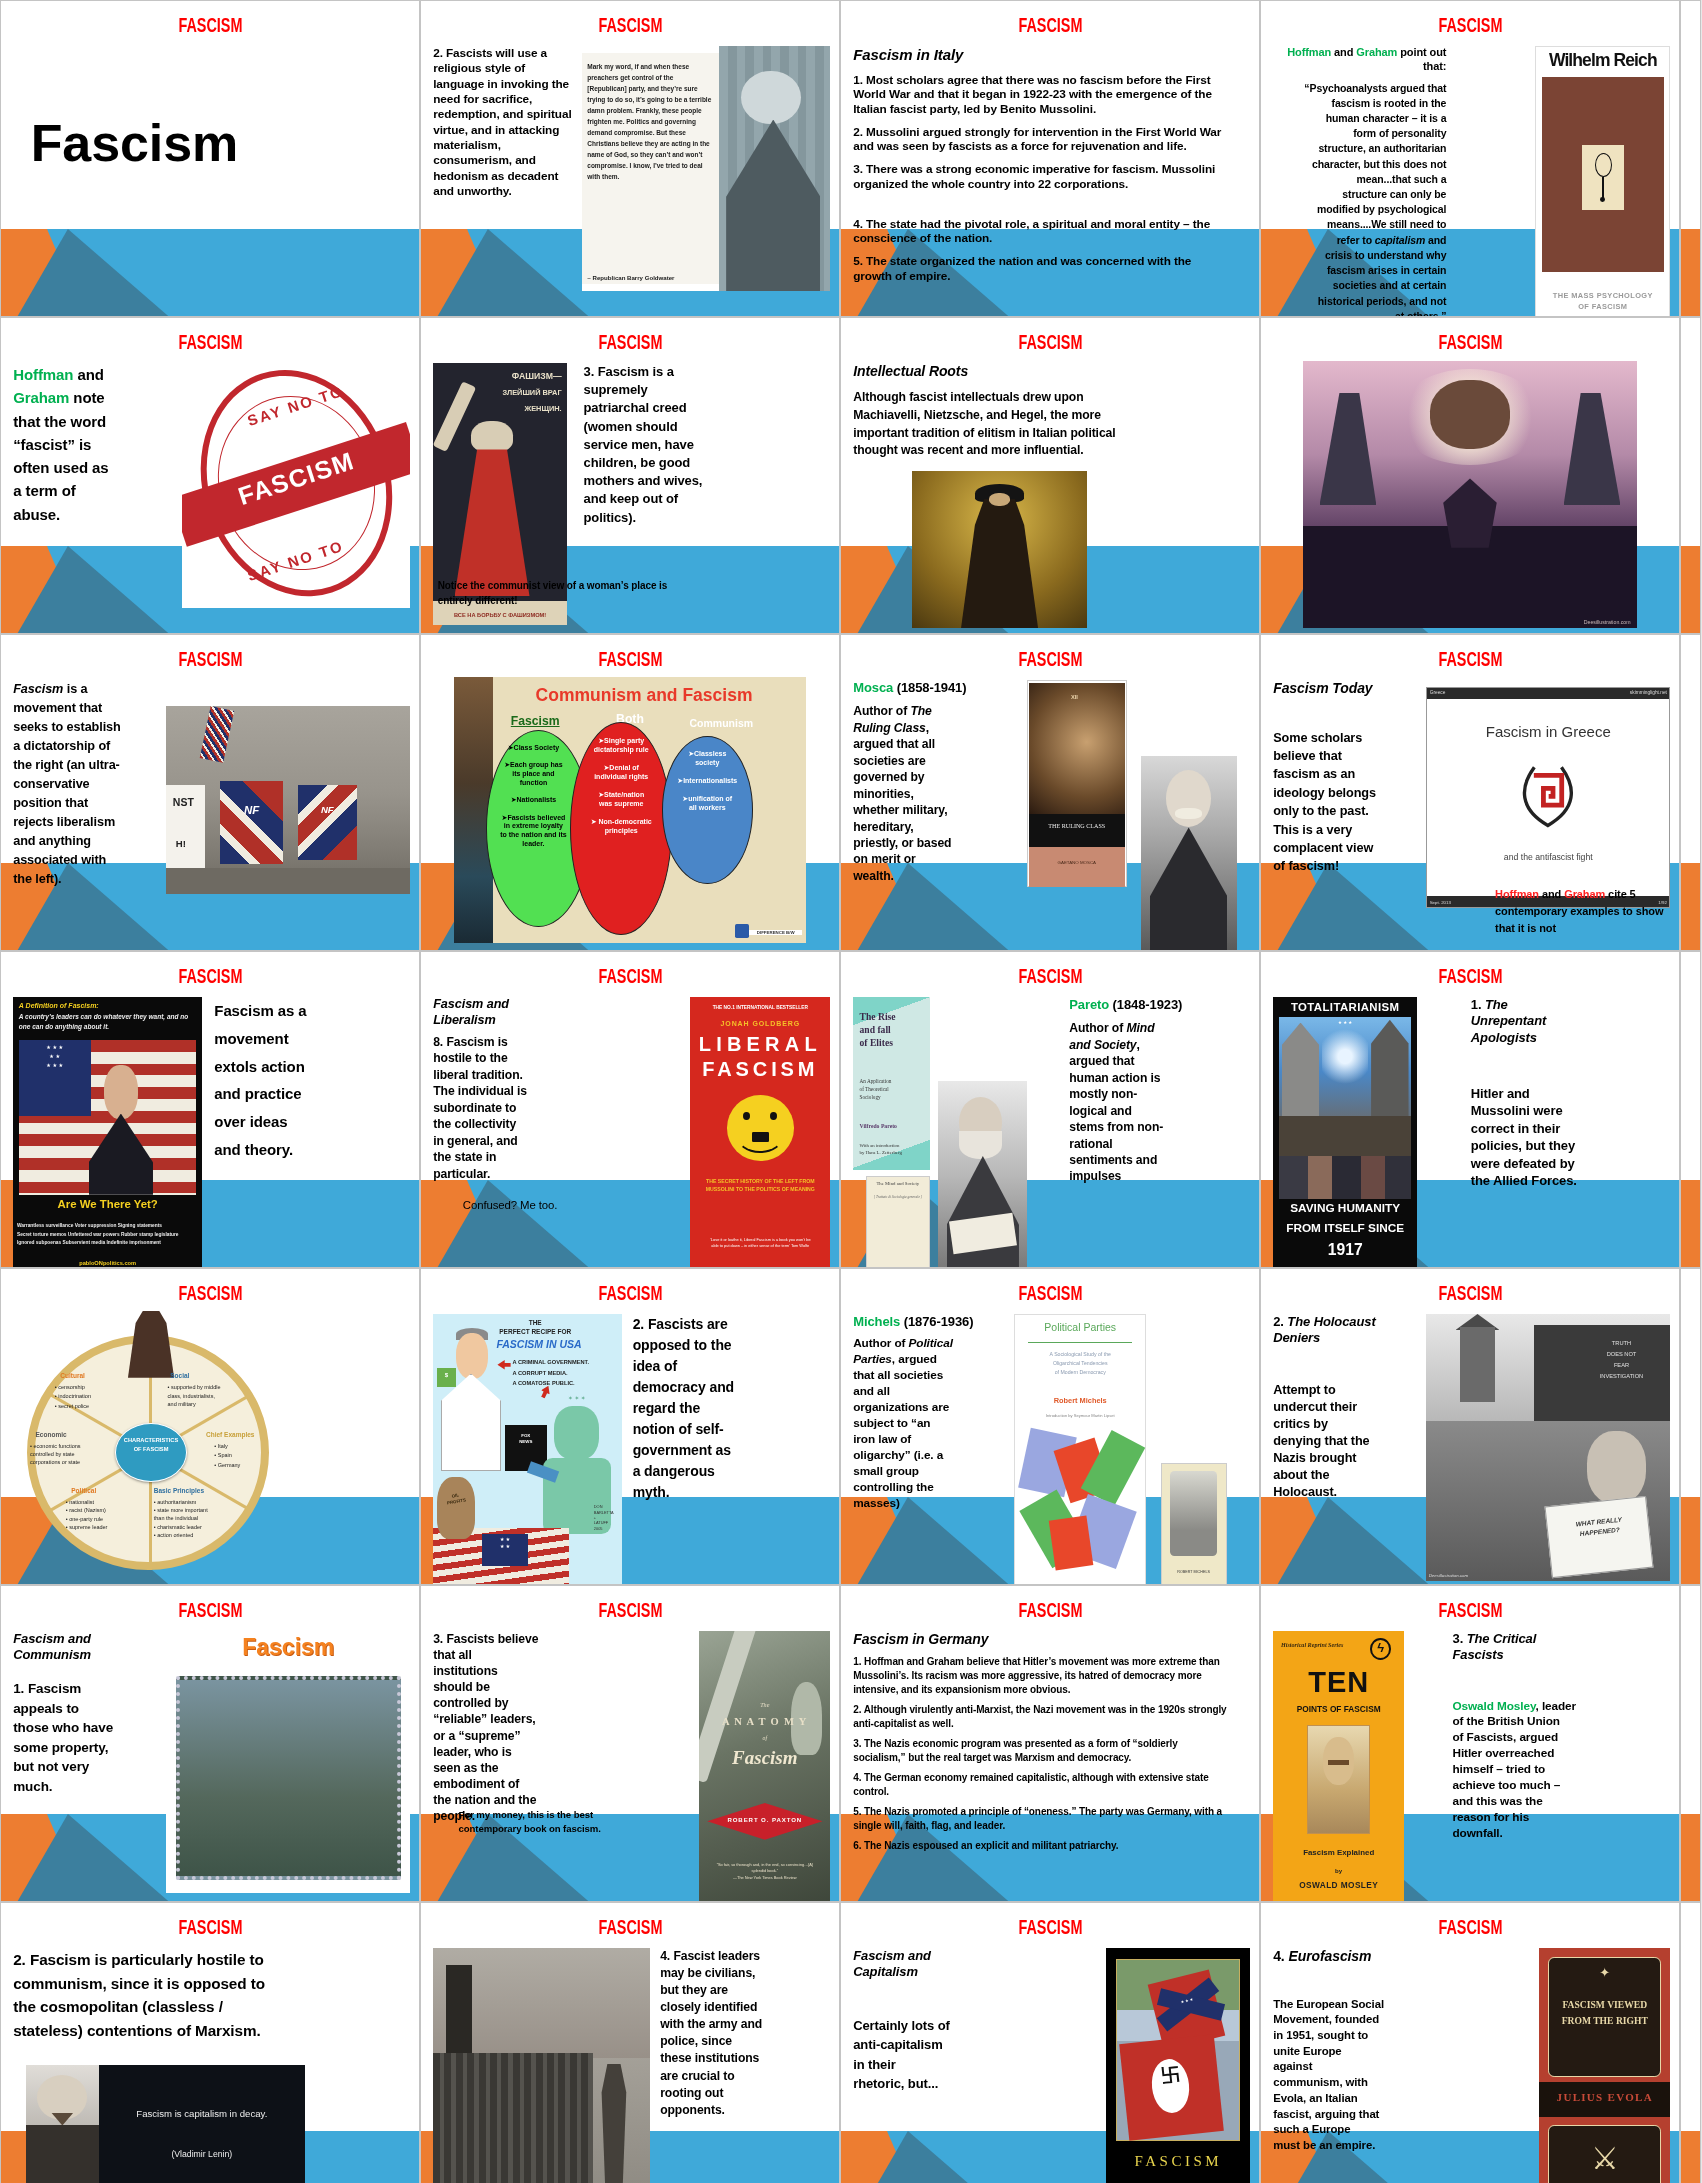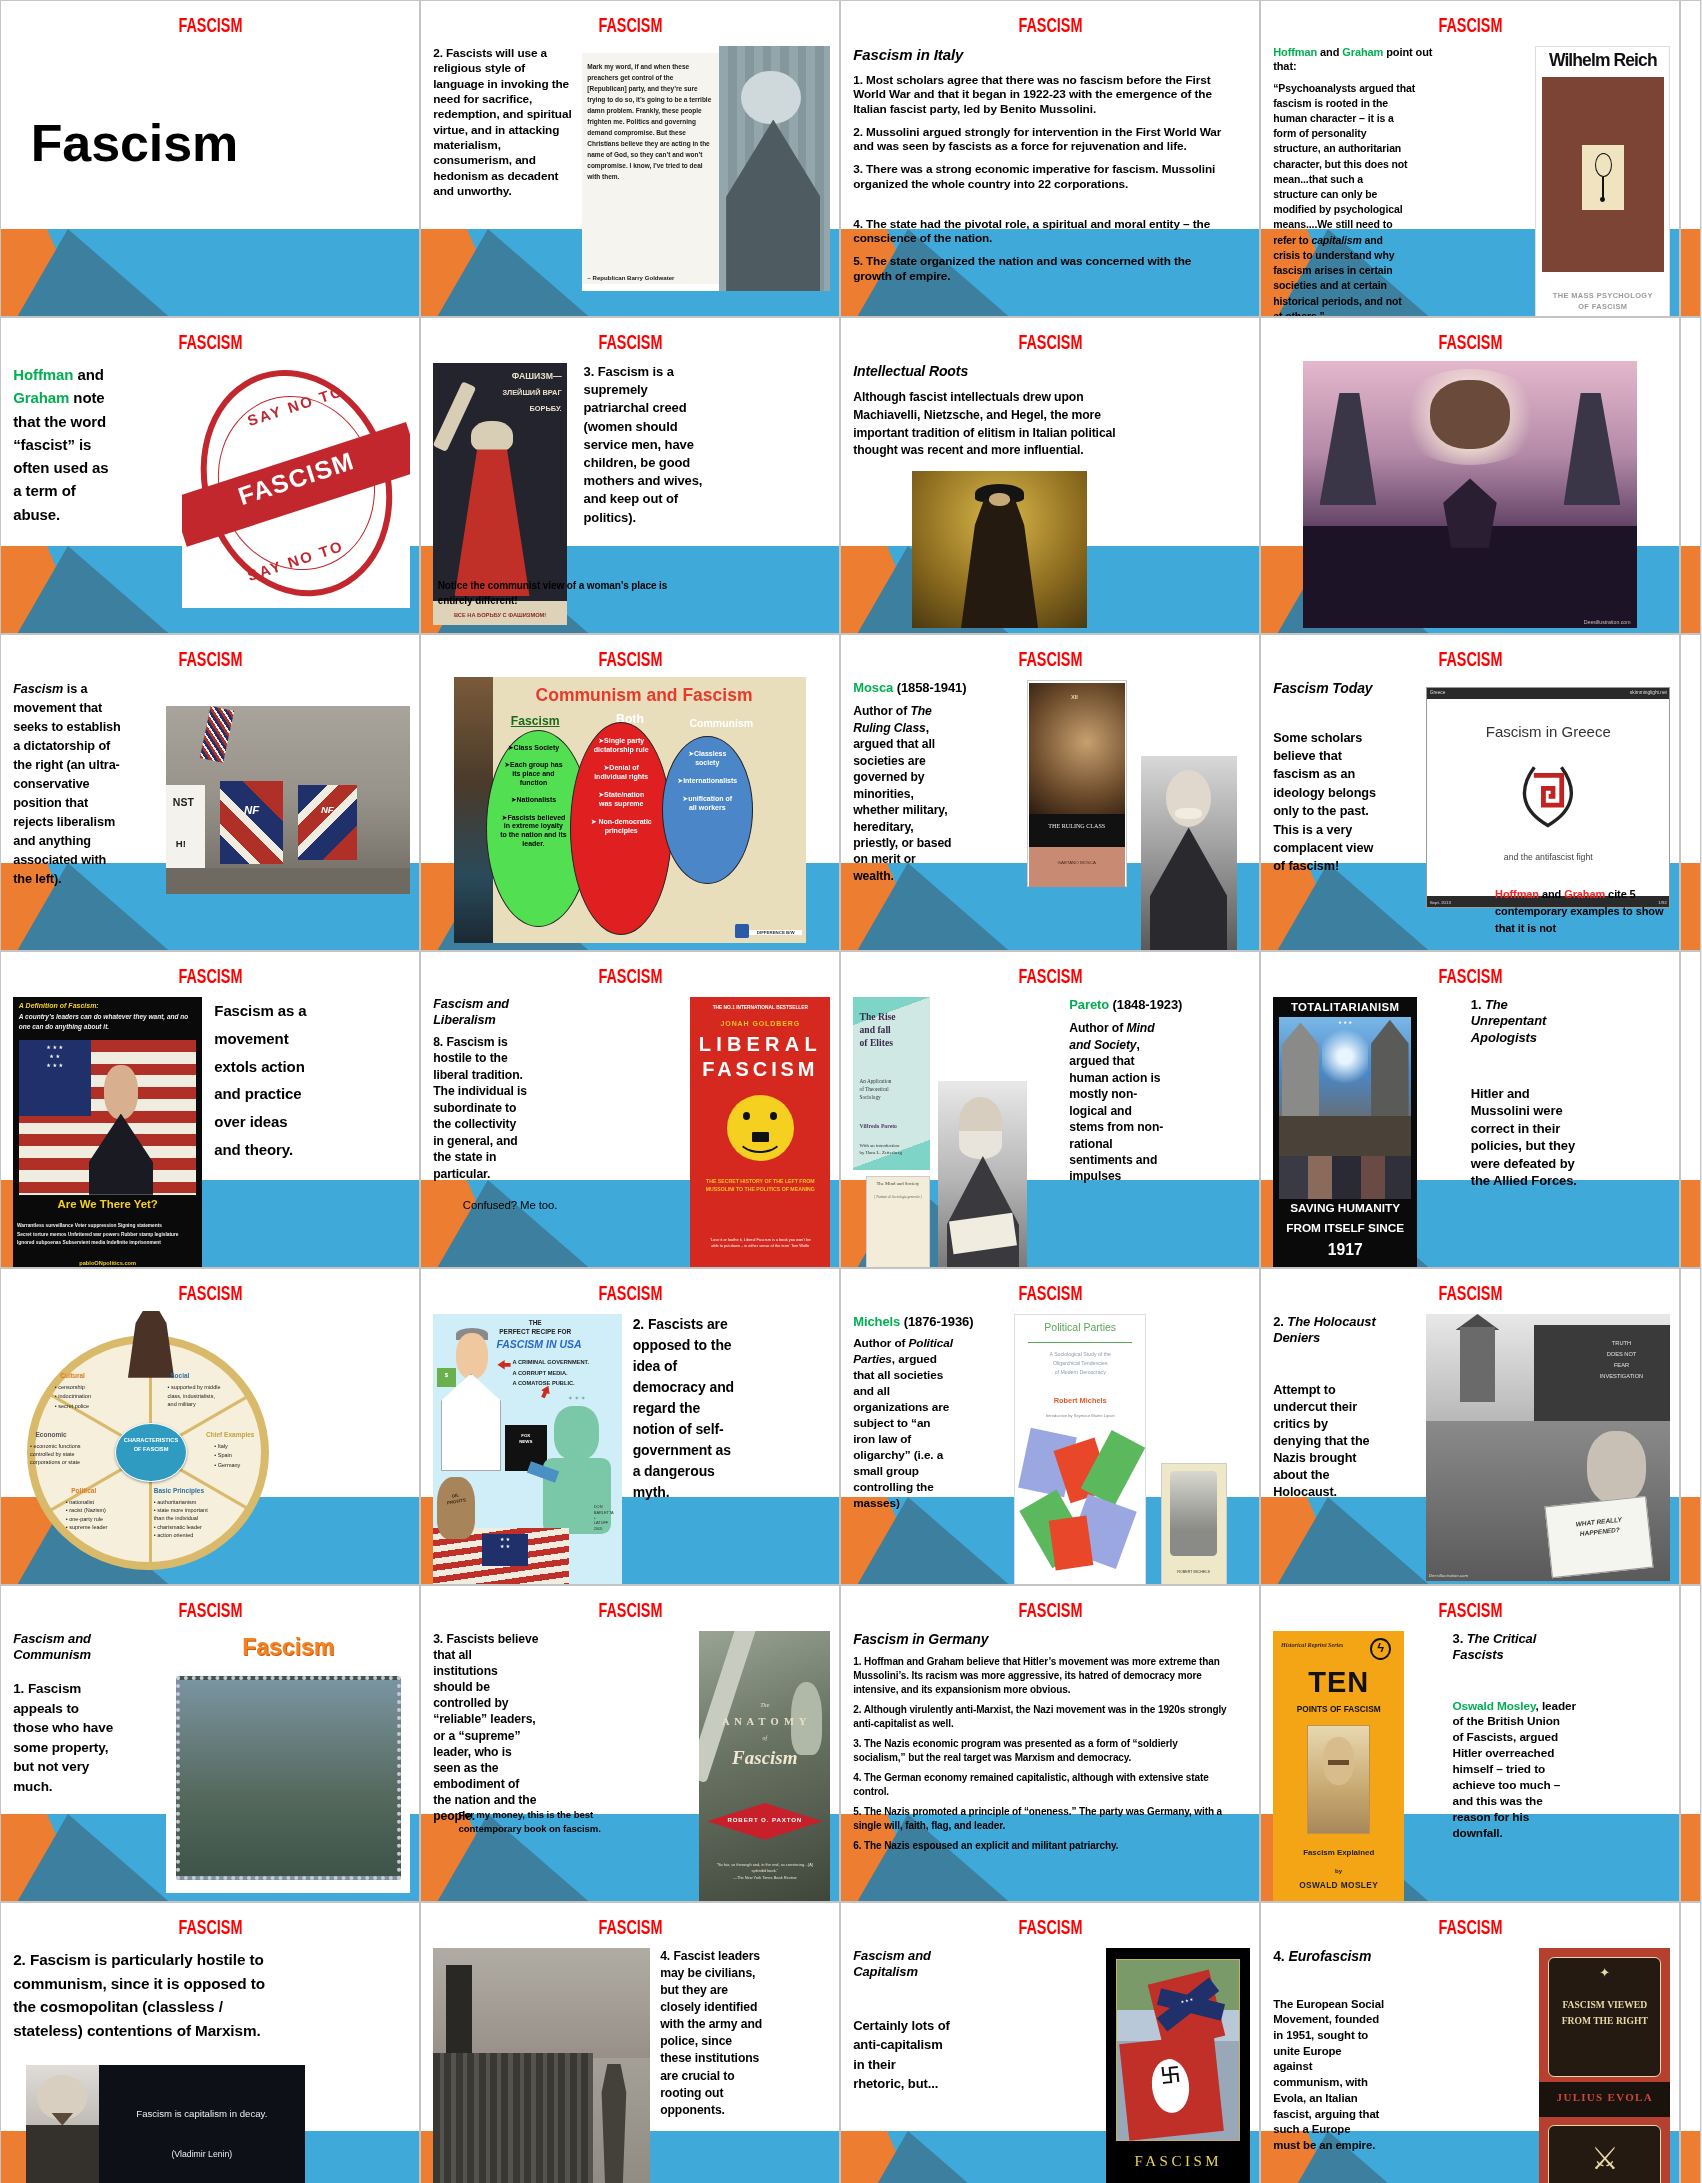--- a/index.html
+++ b/index.html
@@ -78,21 +78,21 @@
         </div>
       </div>
     </div>
     <div class="slide">
       <div class="sfooter">
         <div class="f-orange"></div>
         <div class="f-teal"></div>
       </div>
       <div class="sheader"><div class="sheader-text">FASCISM</div></div>
       <div class="sbody">
-        <div class="scol" style="width: 44%;">
+        <div class="scol" style="width: 44%; text-align: right;">
           <div class="tx" style="font-size: 11px;"><span style="color: rgb(0, 176, 80);">Hoffman</span><span> and </span><span style="color: rgb(0, 176, 80);">Graham</span><span> point out
     that:</span></div>
           <div class="tx" style="font-size: 10.5px; line-height: 1.45; margin-top: 7px;"><span>“Psychoanalysts argued that
   fascism is rooted in the
   human character – it is a
   form of personality
   structure, an authoritarian
   character, but this does not
   mean...that such a
   structure can only be
@@ -156,21 +156,21 @@
       <div class="sfooter">
         <div class="f-orange"></div>
         <div class="f-teal"></div>
       </div>
       <div class="sheader"><div class="sheader-text">FASCISM</div></div>
       <div class="sbody">
         <div class="scol" style="width: 34%;">
           <div class="imgbox" style="height: 262px; background: rgb(35, 36, 46);">
             <div class="it" style="left: 28%; top: 3%; width: 68%; font-size: 8.7px; color: rgb(232, 224, 200); text-align: right; font-weight: 700;">ФАШИЗМ—</div>
             <div class="it" style="left: 28%; top: 10%; width: 68%; font-size: 7.4px; color: rgb(232, 224, 200); text-align: right; font-weight: 700;">ЗЛЕЙШИЙ ВРАГ</div>
-            <div class="it" style="left: 28%; top: 16%; width: 68%; font-size: 7.4px; color: rgb(232, 224, 200); text-align: right; font-weight: 700;">БОРЬБУ.</div>
+            <div class="it" style="left: 28%; top: 16%; width: 68%; font-size: 7.4px; color: rgb(232, 224, 200); text-align: right; font-weight: 700;">ЖЕНЩИН.</div>
             <div class="it" style="left: 10%; top: 7%; width: 11%; height: 27%; background: rgb(216, 205, 181); text-align: center; font-weight: 700; transform: rotate(25deg); border-radius: 3.5px;"></div>
             <div class="it" style="left: 28%; top: 22%; width: 32%; height: 12%; background: rgb(216, 205, 181); text-align: center; font-weight: 700; border-radius: 45% 45% 35% 35%;"></div>
             <div class="it" style="left: 16%; top: 33%; width: 56%; height: 56%; background: rgb(192, 48, 40); text-align: center; font-weight: 700; clip-path: polygon(30% 0px, 70% 0px, 100% 100%, 0px 100%);"></div>
             <div class="it" style="left: 0%; bottom: 0%; width: 100%; height: 9%; background: rgb(222, 211, 184); text-align: center; font-weight: 700;"></div>
             <div class="it" style="left: 2%; bottom: 2.5%; width: 96%; font-size: 5.7px; color: rgb(141, 42, 32); text-align: center; font-weight: 700;">ВСЕ НА БОРЬБУ С ФАШИЗМОМ!</div>
           </div>
         </div>
         <div class="scol" style="width: 66%;">
           <div class="tx" style="font-size: 13px; line-height: 1.4; margin-left: 13px;"><span>3. Fascism is a
 supremely

